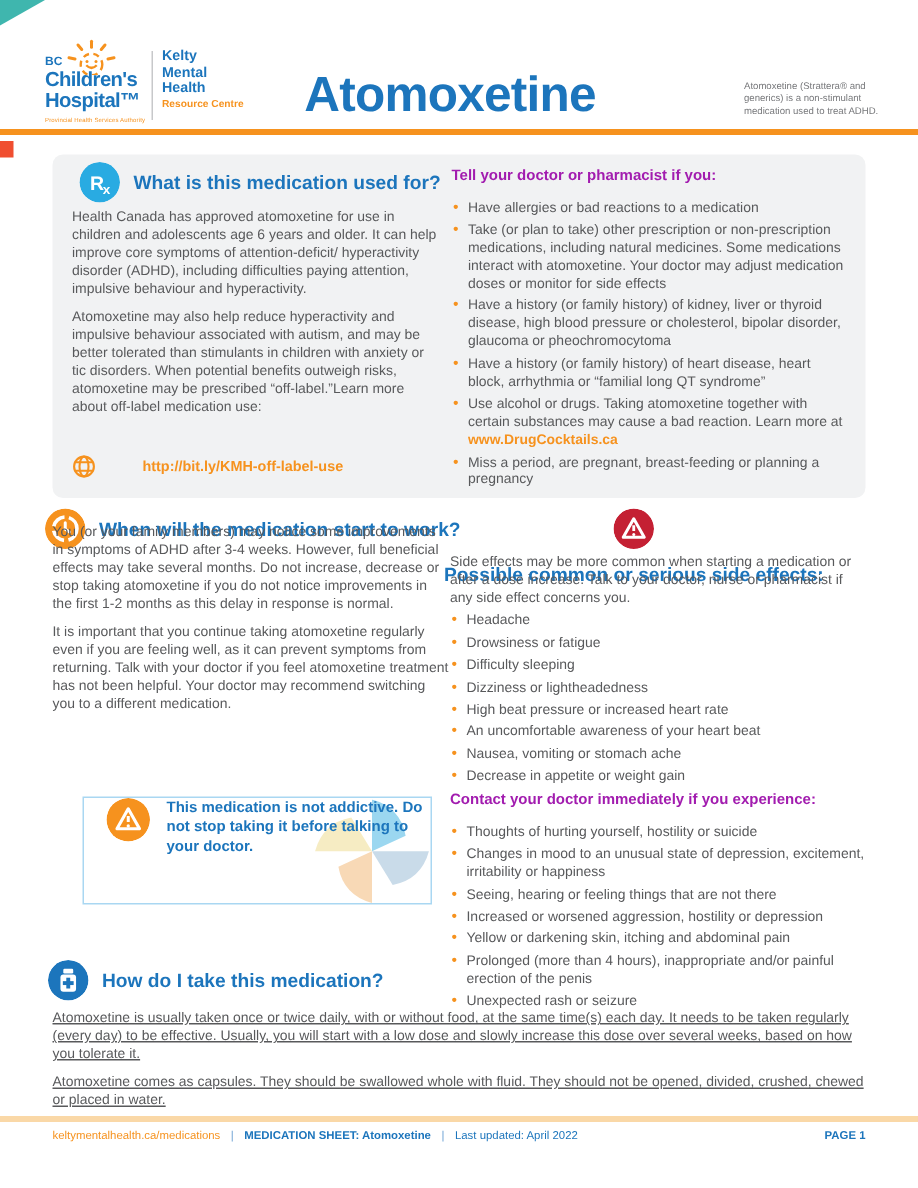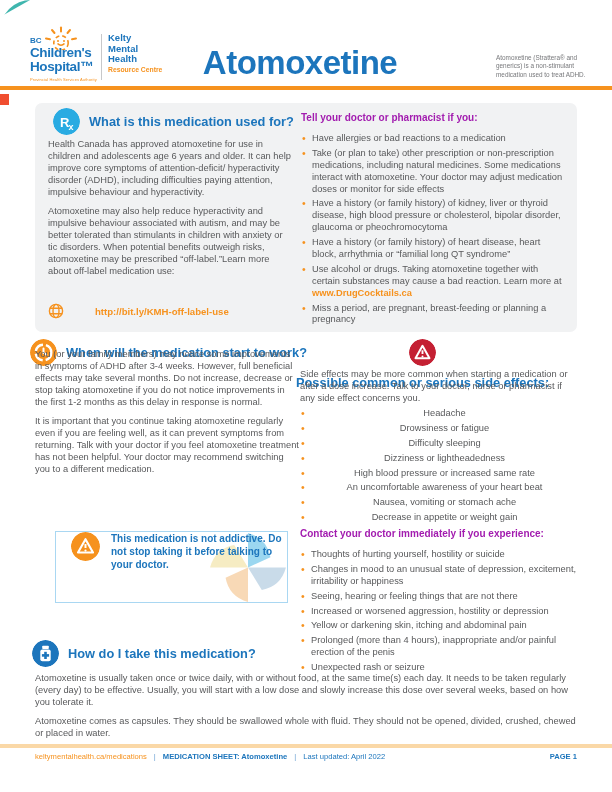--- a/index.html
+++ b/index.html
@@ -1,20 +1,20 @@
 <!DOCTYPE html>
 <html><head>
 <meta charset="utf-8">
 <style>
   * { margin:0; padding:0; box-sizing:border-box; }
   html,body { background:#ffffff; }
   .page {
     position:relative; width:612px; height:792px; margin:0 auto;
     background:#ffffff; overflow:hidden;
-    font-family:"Liberation Sans", sans-serif; color:#58595B;border-radius:31px;
+    font-family:"Liberation Sans", sans-serif; color:#58595B;
   }
   
   .corner-teal { position:absolute; top:0; left:0; width:0; height:0;
     border-top:17px solid #3FB6AE; border-right:30px solid transparent; }
   .orange-rule { position:absolute; top:86px; left:0; width:612px; height:4px; background:#F6921E; }
   .red-tab { position:absolute; top:94px; left:0; width:9px; height:11px; background:#F04E30; }
   .footer-rule { position:absolute; top:744px; left:0; width:612px; height:3.5px; background:#FAD8A7; }
 
   
   .logo { position:absolute; left:30px; top:24px; width:72px; color:#1C75BC; }
@@ -61,27 +61,27 @@
   .callout { position:absolute; left:55px; top:531px; width:233px; height:72px;
     background:#ffffff; border:1.5px solid #A9D7F2; display:flex; align-items:flex-start; }
   .callout-icon { margin-left:15px; flex:0 0 auto; }
   .callout-text { margin-left:11px; width:178px; font-size:10px; font-weight:bold;
     color:#1C75BC; line-height:1.3; position:relative; z-index:2; }
   .pinwheel { position:absolute; right:1px; top:1px; z-index:1; }
 
   
   .se-head { left:296px; top:339px;flex-direction:column; }
   .se-intro { position:absolute; left:300px; top:369px; width:278px; }
-  .se-list { position:absolute; left:300px; top:408px; width:278px;text-align:center; }
+  .se-list { position:absolute; left:300px; top:408px; width:278px; }
   .cd-head { left:300px; top:528px; }
   .cd-list { position:absolute; left:300px; top:549px; width:281px; }
 
   
   .ht-head { left:32px; top:640px; }
-  .ht-body { position:absolute; left:35px; top:673px; width:545px; }
+  .ht-body { position:absolute; left:35px; top:673px; width:545px;text-decoration:underline; }
 
   
   .footer { position:absolute; left:35px; top:752px; width:542px; display:flex;
     align-items:baseline; font-size:7.6px; color:#1C75BC; }
   .footer .site { color:#F6921E; text-decoration:none; }
   .footer .sep { margin:0 7px; color:#6FA3D4; }
   .footer .sheet { font-weight:bold; }
   .footer .updated { font-weight:normal; }
   .footer .pageno { margin-left:auto; font-weight:bold; }
 
@@ -212,21 +212,21 @@
   <ul class="bullets se-list">
 
       <li><span>Headache</span></li>
 
       <li><span>Drowsiness or fatigue</span></li>
 
       <li><span>Difficulty sleeping</span></li>
 
       <li><span>Dizziness or lightheadedness</span></li>
 
-      <li><span>High blood pressure or increased same rate</span></li>
+      <li><span>High beat pressure or increased heart rate</span></li>
 
       <li><span>An uncomfortable awareness of your heart beat</span></li>
 
       <li><span>Nausea, vomiting or stomach ache</span></li>
 
       <li><span>Decrease in appetite or weight gain</span></li>
     </ul>
 
   <h2 class="sub-head cd-head">Contact your doctor immediately if you experience:</h2>
   <ul class="bullets cd-list">

